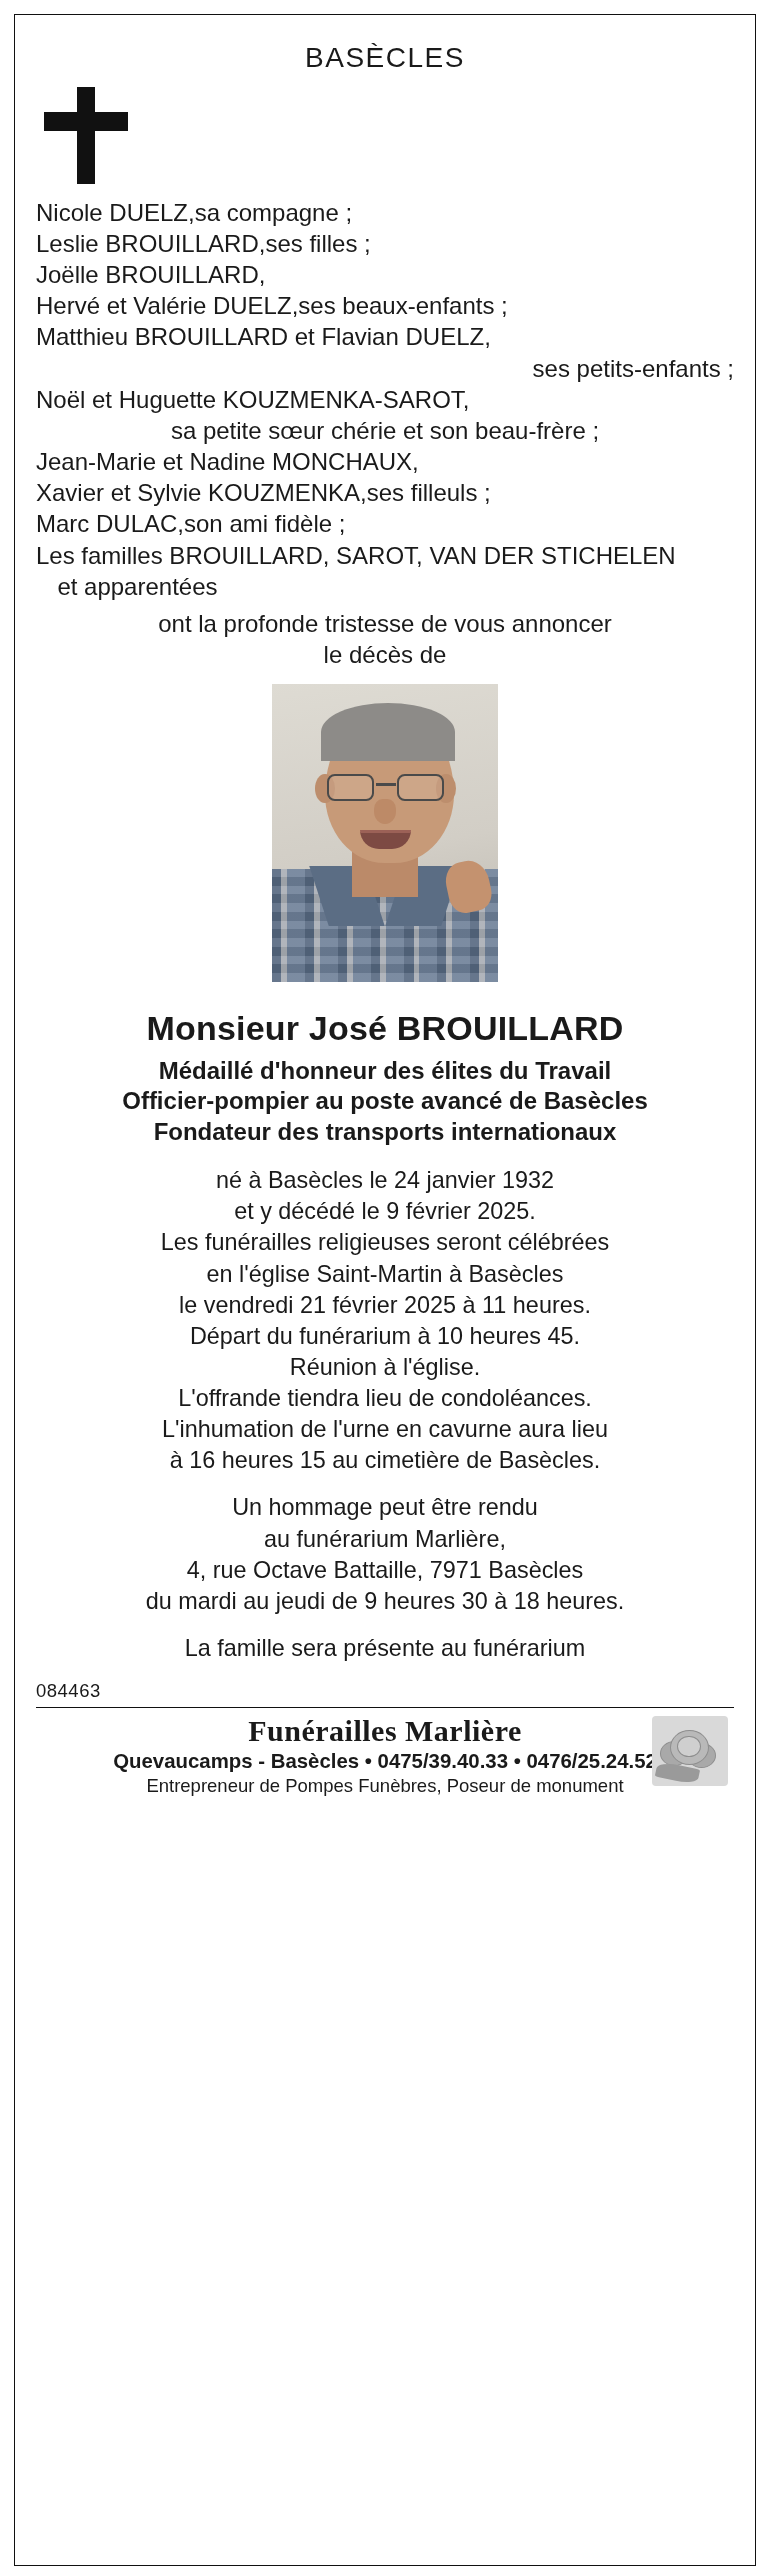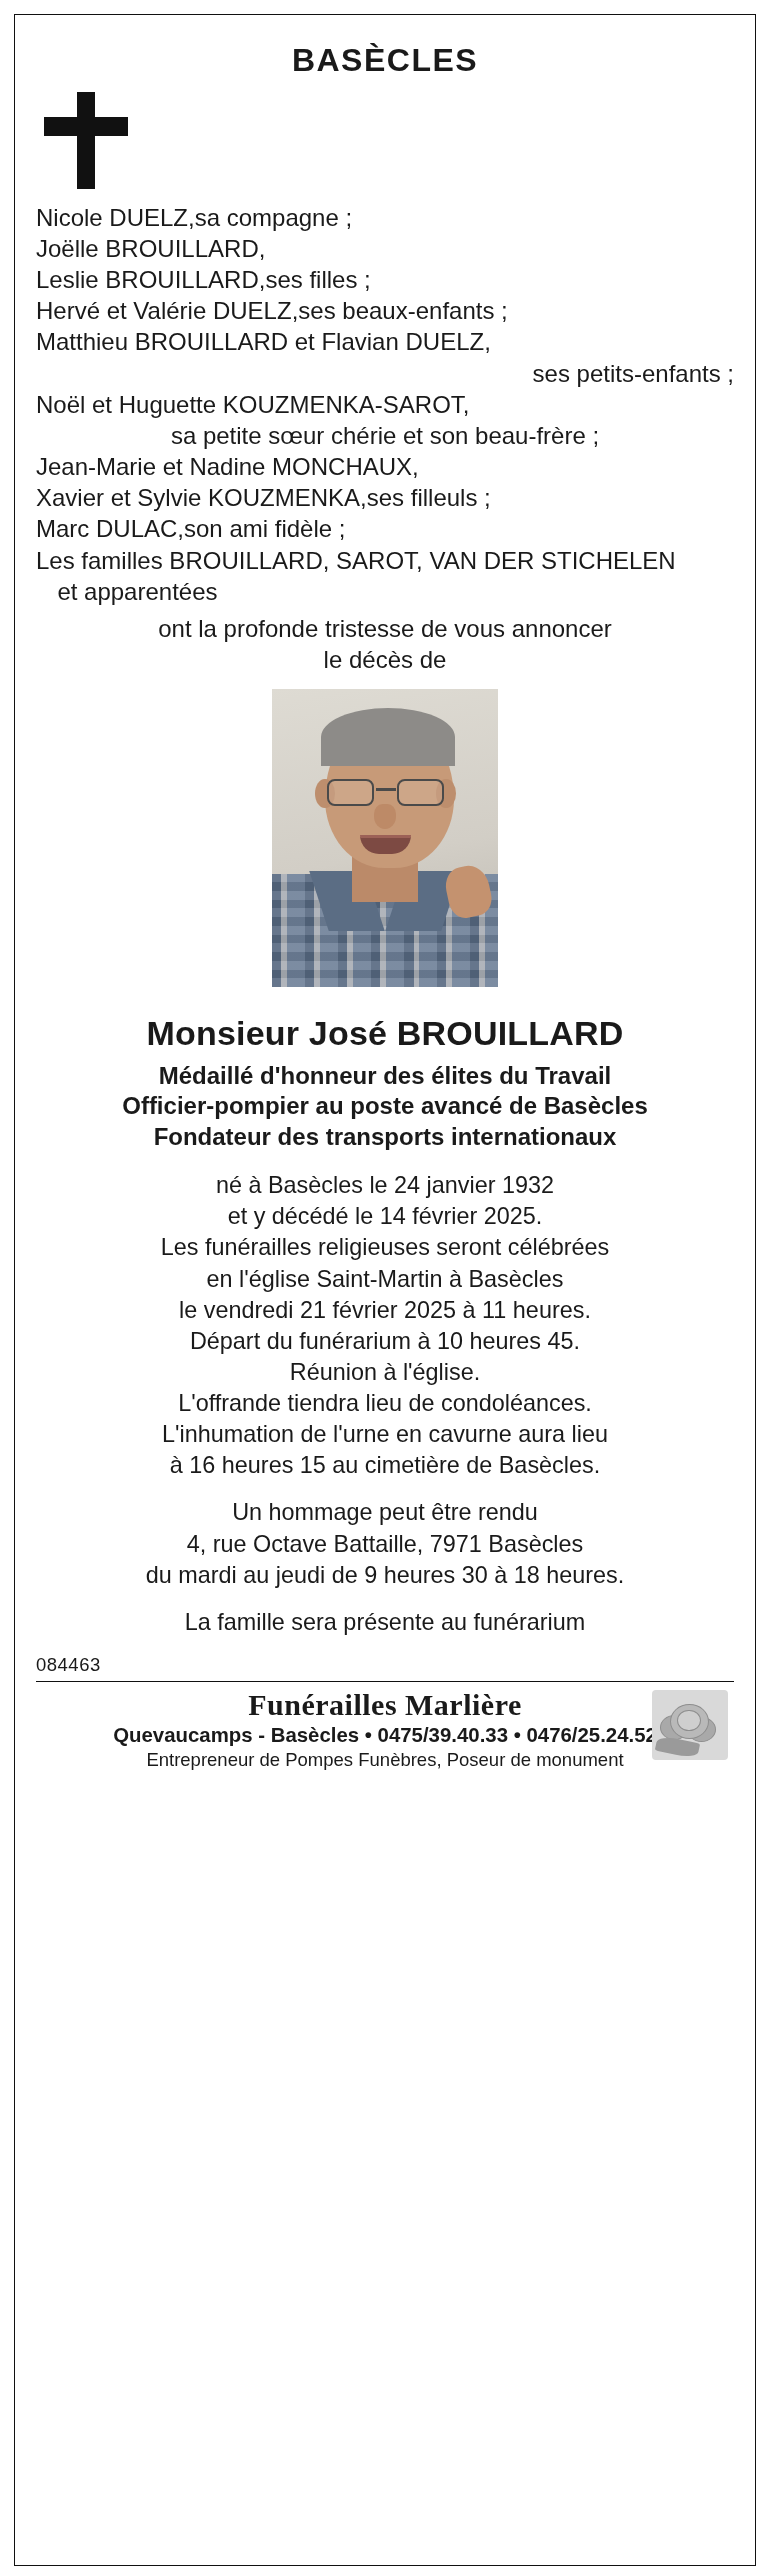--- a/index.html
+++ b/index.html
@@ -25,24 +25,24 @@
     border: 1.9px solid #111;
     flex: 1 1 auto;
     padding: 17.5px 21.4px 7.8px 21.4px;
     display: flex;
     flex-direction: column;
     position: relative;
     background: #fff;
   }
   .city {
     text-align: center;
-    font-size: 32px;
+    font-size: 28px;
     letter-spacing: 1.5px;
     margin: 9.7px 0 3.9px 0;
-    font-weight: 700;
+    font-weight: 400;
   }
   .cross-row {
     height: 117px;
     position: relative;
   }
   .cross {
     position: absolute;
     left: 7.8px;
     top: 9.7px;
     width: 84px;
@@ -296,26 +296,26 @@
         <div class="h"></div>
       </div>
     </div>
 
     <div class="relatives">
       <div class="rel-line">
         <span class="left">Nicole DUELZ,</span>
         <span class="right">sa compagne ;</span>
       </div>
       <div class="rel-line">
+        <span class="left">Leslie BROUILLARD,</span>
+        <span class="right">ses filles ;</span>
+      </div>
+      <div class="rel-line">
         <span class="left">Joëlle BROUILLARD,</span>
         <span class="right"></span>
-      </div>
-      <div class="rel-line">
-        <span class="left">Leslie BROUILLARD,</span>
-        <span class="right">ses filles ;</span>
       </div>
       <div class="rel-line">
         <span class="left">Hervé et Valérie DUELZ,</span>
         <span class="right">ses beaux-enfants ;</span>
       </div>
       <div class="rel-line">
         <span class="left">Matthieu BROUILLARD et Flavian DUELZ,</span>
         <span class="right"></span>
       </div>
       <div class="rel-line right-only">ses petits-enfants ;</div>
@@ -373,30 +373,31 @@
     <div class="name">Monsieur José BROUILLARD</div>
 
     <div class="titles">
       <div>Médaillé d'honneur des élites du Travail</div>
       <div>Officier-pompier au poste avancé de Basècles</div>
       <div>Fondateur des transports internationaux</div>
     </div>
 
     <div class="details">
       <p>né à Basècles le 24 janvier 1932</p>
-      <p>et y décédé le 14 février 2025.</p>
+      <p>et y décédé le 9 février 2025.</p>
       <p>Les funérailles religieuses seront célébrées</p>
       <p>en l'église Saint-Martin à Basècles</p>
       <p>le vendredi 21 février 2025 à 11 heures.</p>
       <p>Départ du funérarium à 10 heures 45.</p>
       <p>Réunion à l'église.</p>
       <p>L'offrande tiendra lieu de condoléances.</p>
       <p>L'inhumation de l'urne en cavurne aura lieu</p>
       <p>à 16 heures 15 au cimetière de Basècles.</p>
       <p class="gap">Un hommage peut être rendu</p>
+      <p>au funérarium Marlière,</p>
       <p>4, rue Octave Battaille, 7971 Basècles</p>
       <p>du mardi au jeudi de 9 heures 30 à 18 heures.</p>
       <p class="gap">La famille sera présente au funérarium</p>
     </div>
 
     <div class="ref">084463</div>
 
     <div class="footer">
       <div class="fh">Funérailles Marlière</div>
       <div class="f2">Quevaucamps - Basècles • 0475/39.40.33 • 0476/25.24.52</div>

